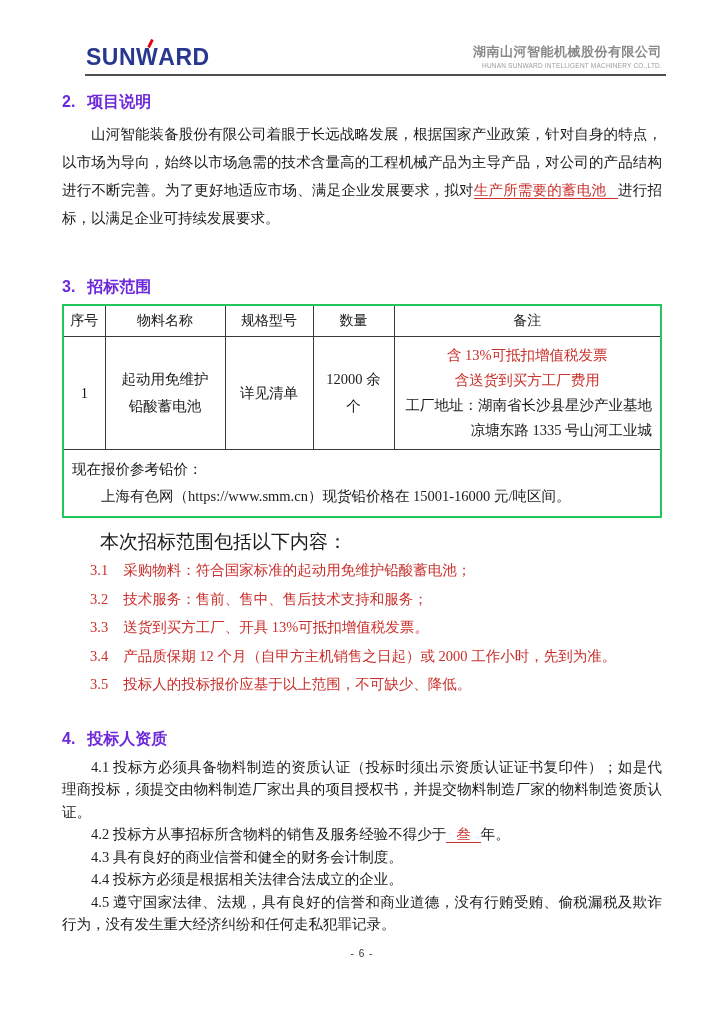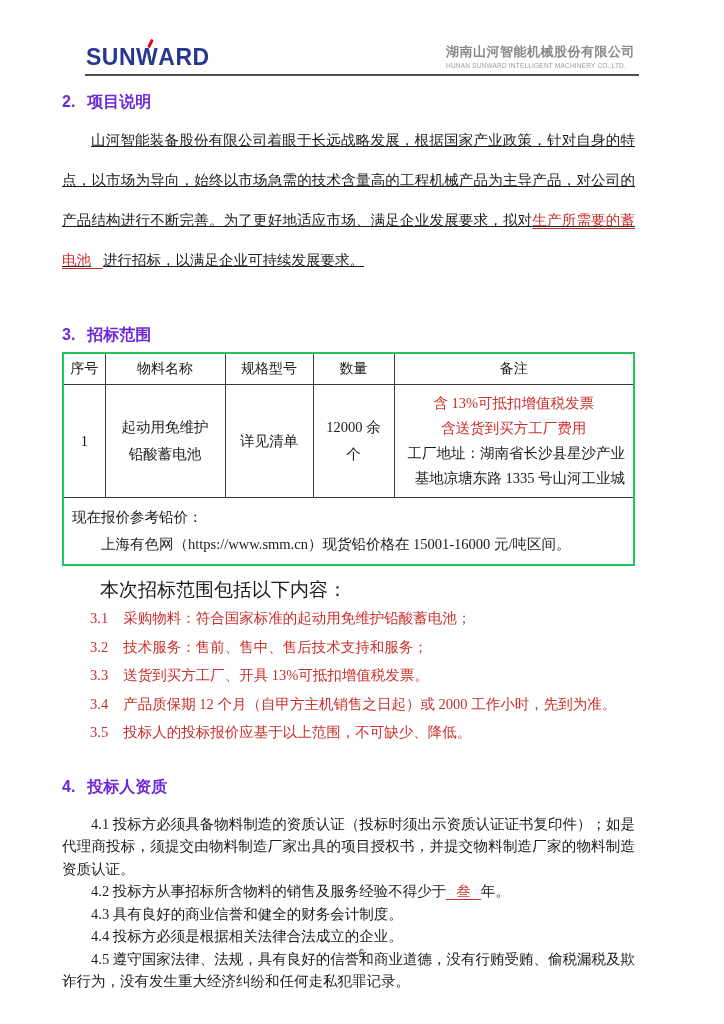--- a/index.html
+++ b/index.html
@@ -1,78 +1,78 @@
 <!DOCTYPE html>
 <html><head>
 <meta charset="utf-8">
 <style>
   html,body{margin:0;padding:0;background:#ffffff;}
   .page{
     position:relative;
     width:724px;height:1024px;
     background:#ffffff;
     box-sizing:border-box;
-    padding:44px 89px 0 62px;
+    padding:44px 62px 0 62px;
     font-family:"Liberation Serif","DejaVu Serif",serif;
     color:#1b1b1b;
     overflow:hidden;
   }
   
   .header-row{display:flex;justify-content:space-between;align-items:flex-end;}
   .logo{margin-left:24px;position:relative;line-height:1;}
   .logo-text{
     font-family:"Liberation Sans","DejaVu Sans",sans-serif;
     font-weight:bold;font-size:23px;color:#28388f;letter-spacing:0.5px;
   }
   .logo-w{position:relative;display:inline-block;}
   .logo-accent{
     position:absolute;top:-7px;left:58%;
     width:3px;height:9px;background:#e60012;
     transform:rotate(26deg);border-radius:1px;
   }
-  .company{text-align:left;}
+  .company{text-align:right;}
   .company-cn{
     font-family:"Liberation Sans","DejaVu Sans",sans-serif;
     font-size:13px;font-weight:bold;color:#8a8a8a;letter-spacing:0.5px;line-height:1.2;
   }
   .company-en{
     font-family:"Liberation Sans","DejaVu Sans",sans-serif;
     font-size:6.5px;color:#9a9a9a;letter-spacing:0.2px;margin-top:2px;line-height:1.2;
   }
   .header-rule{border-top:2px solid #4f4f4f;margin:5px -4px 0 23px;height:0;}
   
   .sec-heading{
     font-family:"Liberation Sans","DejaVu Sans",sans-serif;
     font-weight:bold;font-size:16px;color:#6d28d9;line-height:20px;
   }
   .sec-heading .sec-no{margin-right:12px;}
   .h2{margin-top:16px;}
   .h3{margin-top:45px;}
   .h4{margin-top:30px;}
   
-  .para2{margin-top:8px;font-size:14.5px;line-height:40px;text-align:justify;text-indent:2em;text-decoration:underline;}
+  .para2{margin-top:8px;font-size:14.5px;line-height:28px;text-align:justify;text-indent:2em;}
   .red-ul{color:#c9302c;border-bottom:1px solid #c9302c;padding-right:12px;}
   
   table.scope{width:100%;border-collapse:collapse;margin-top:7px;font-size:14.5px;color:#1b1b1b;}
   table.scope{border:2px solid #22c55e;}
   table.scope th,table.scope td{border:1px solid #3a3a3a;}
   table.scope th{font-weight:normal;height:28px;font-size:14px;text-align:center;}
   td.c{text-align:center;vertical-align:middle;line-height:27px;padding:4px 10px;}
   td.remark-cell{padding:6px 8px;vertical-align:middle;}
   .remark-red{color:#c9302c;text-align:center;line-height:25px;}
   .remark-black{text-align:right;line-height:25px;}
   td.tbl-note{padding:6px 8px;line-height:27px;text-align:left;}
   .indent2{text-indent:2em;}
   
   .intro3{margin-top:10px;font-size:19px;line-height:28px;text-indent:2em;}
   .item3{color:#c9302c;font-size:14.5px;line-height:28.5px;padding-left:28px;}
   .item3 .no{margin-right:15px;}
   
   .para4{font-size:14.5px;line-height:22.5px;text-align:justify;text-indent:2em;margin:0;}
-  .para4.first{margin-top:16px;}
+  .para4.first{margin-top:7px;}
   .red-ul2{color:#c9302c;border-bottom:1px solid #c9302c;padding:0 10px;}
   
   .page-number{
     position:absolute;left:0;right:0;top:948px;text-align:center;
     font-family:"Liberation Sans","DejaVu Sans",sans-serif;
     font-size:10px;color:#2e2e2e;letter-spacing:1px;
   }
 </style>
 </head>
 <body>

